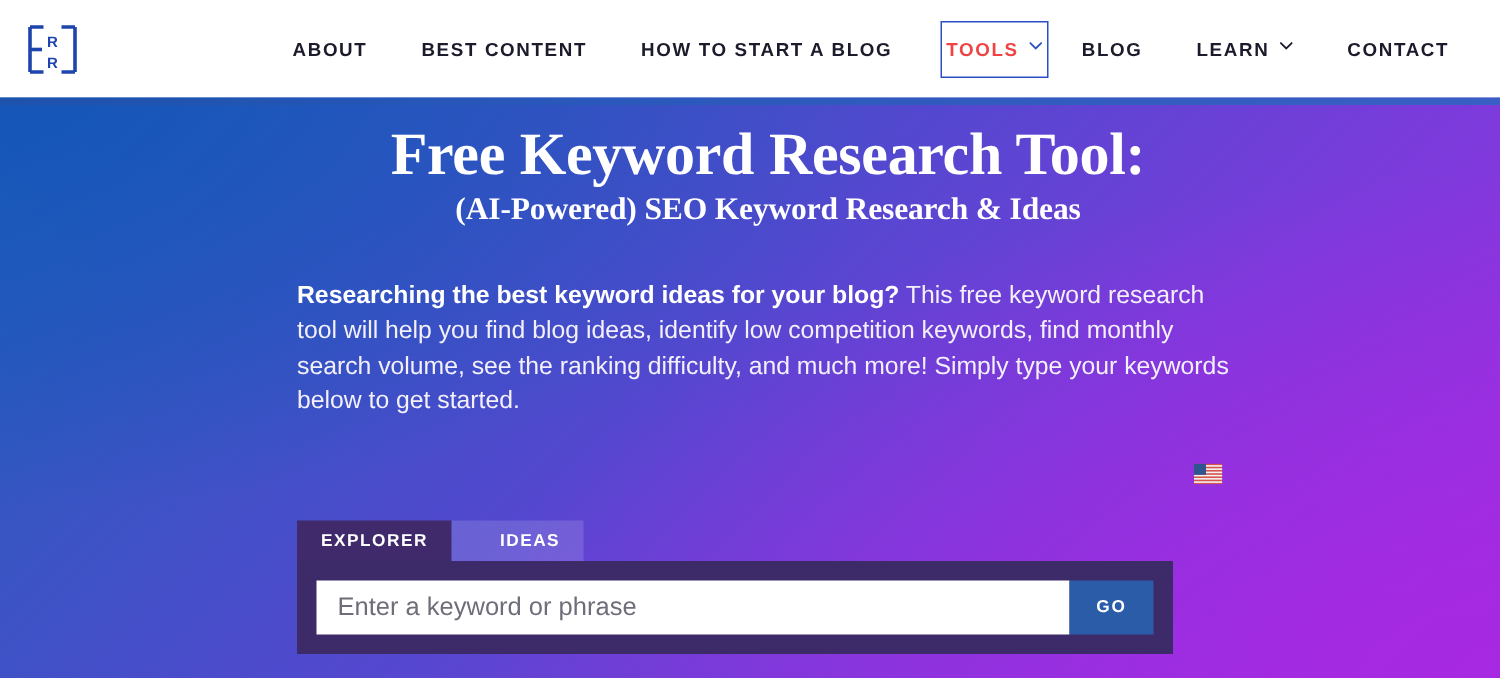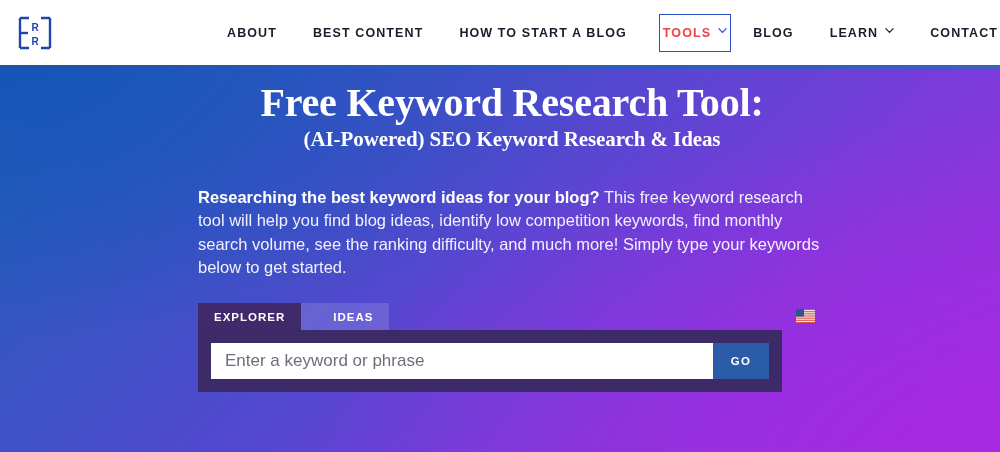--- a/index.html
+++ b/index.html
@@ -61,21 +61,20 @@
   }
 
   .nav {
     position: absolute;
     left: 195px;
     top: 0;
     height: 65px;
     display: flex;
     align-items: center;
     gap: 0px;
-    margin-left: 32px;
   }
   .nav-item {
     font-size: 12.5px;
     font-weight: 700;
     letter-spacing: 1.1px;
     color: #1b1b2b;
     padding: 0 0;
     margin-right: 36px;
     white-space: nowrap;
     cursor: pointer;
@@ -179,20 +178,21 @@
     position: absolute;
     left: 186px;
     top: 238px;
     width: 628px;
   }
 
   .tabs {
     display: flex;
     align-items: flex-end;
     height: 27px;
+    margin-top: 44px;
   }
   .tab {
     font-size: 11.5px;
     font-weight: 700;
     letter-spacing: 1.0px;
     color: #ffffff;
     padding: 7px 16px 6px 16px;
     cursor: pointer;
     line-height: 14px;
   }

